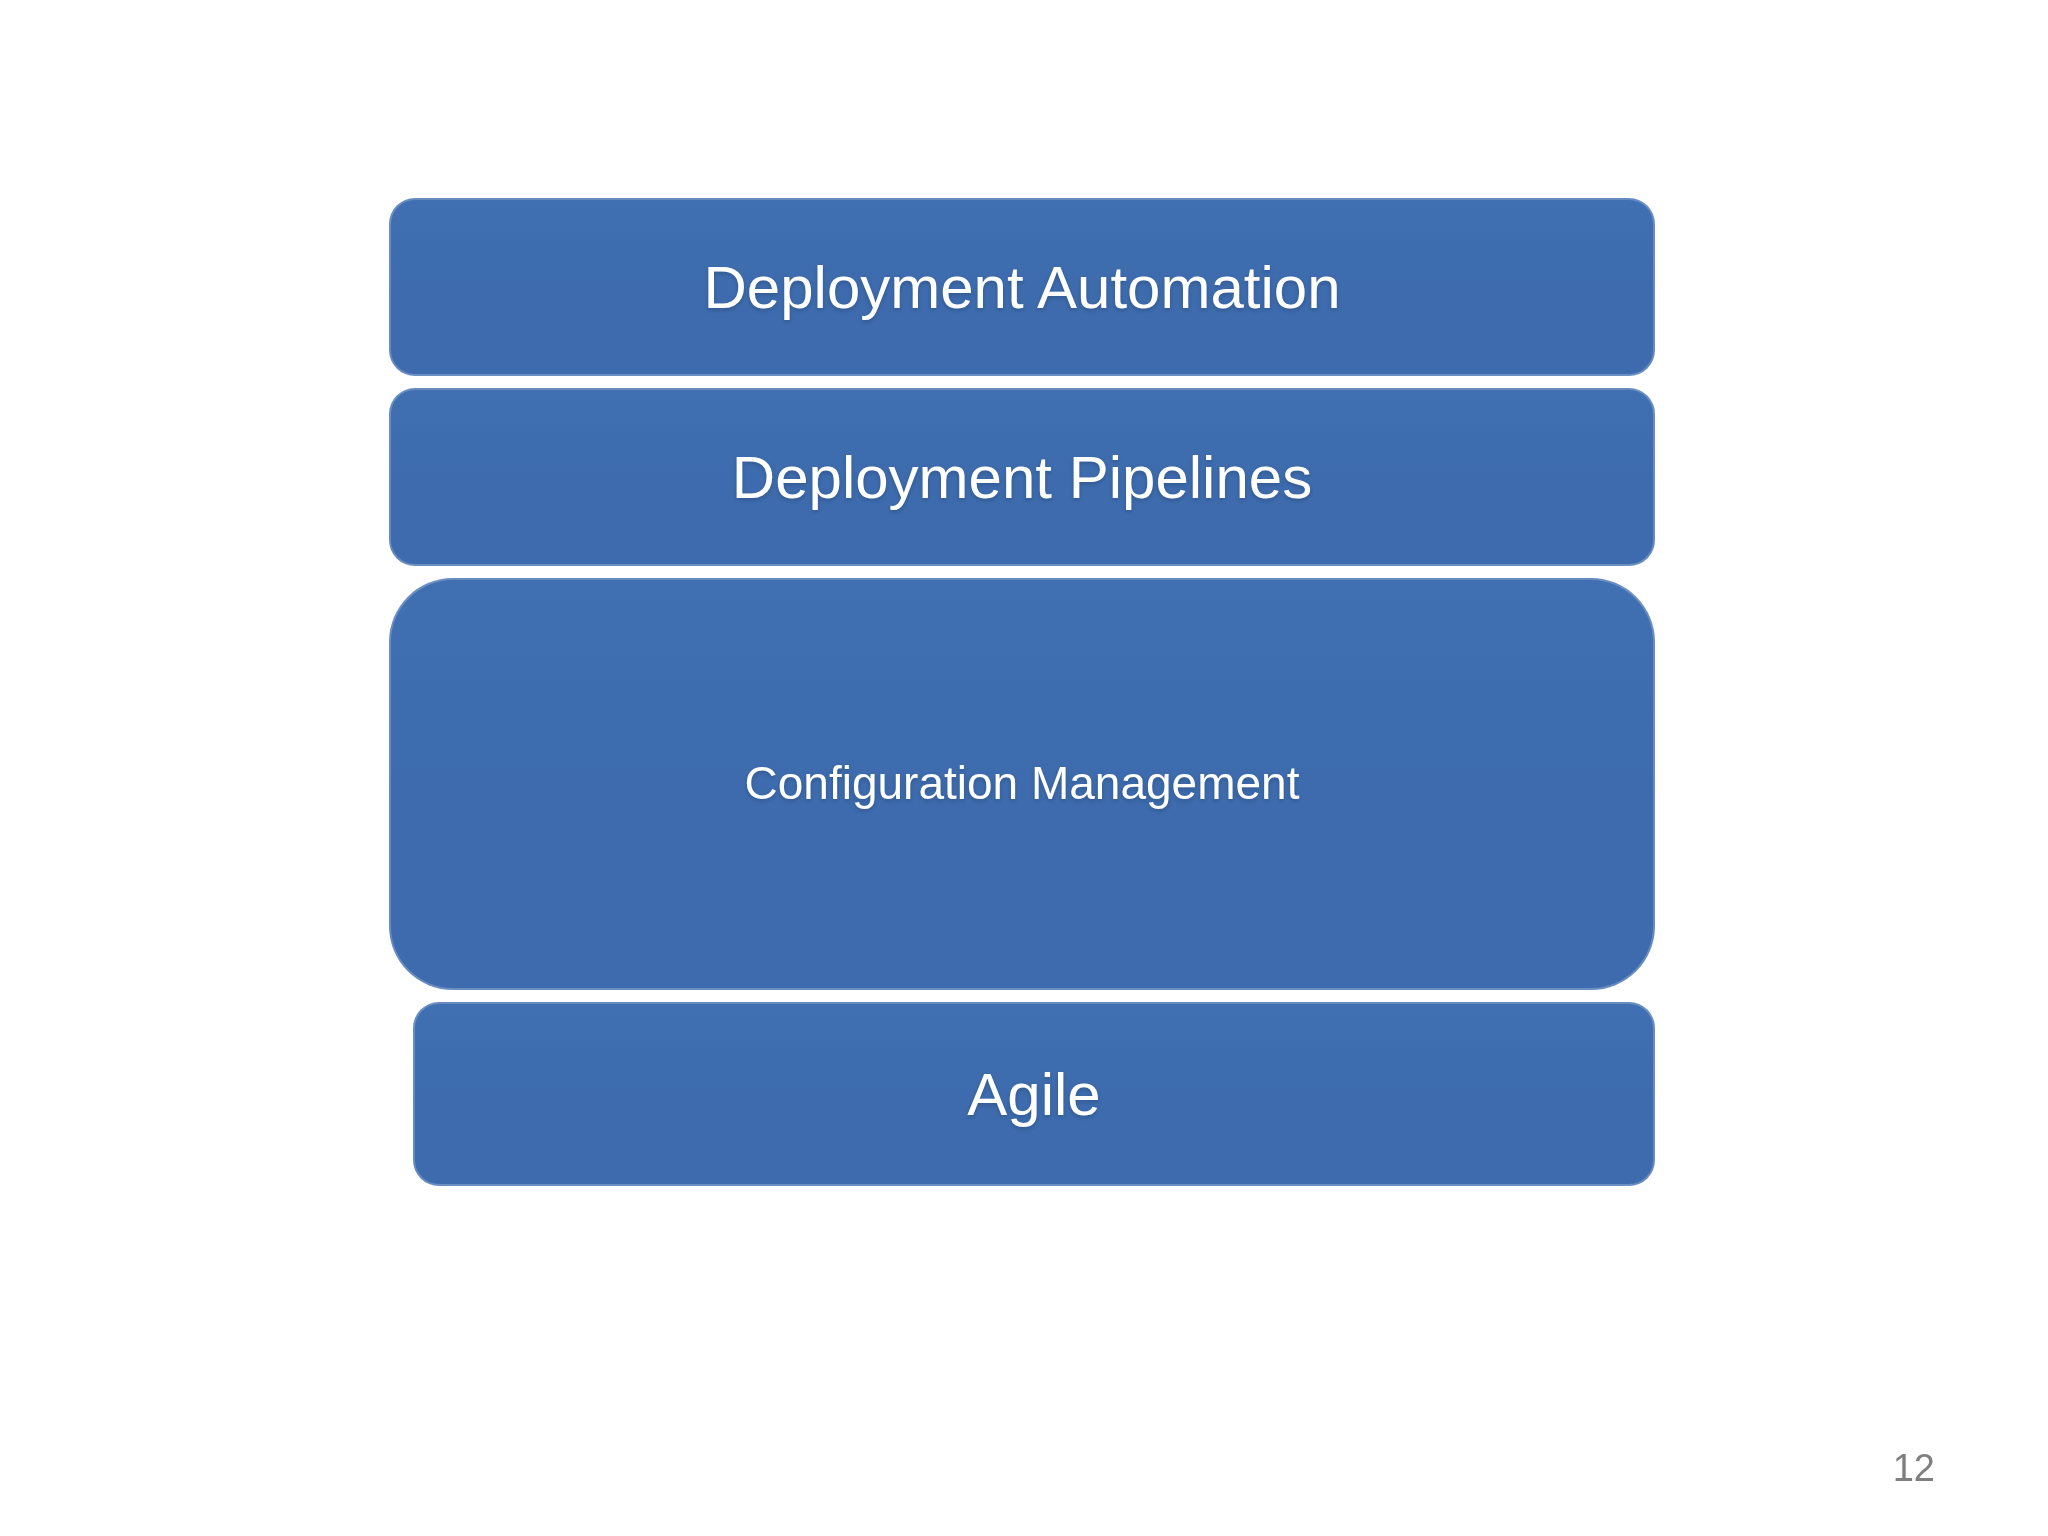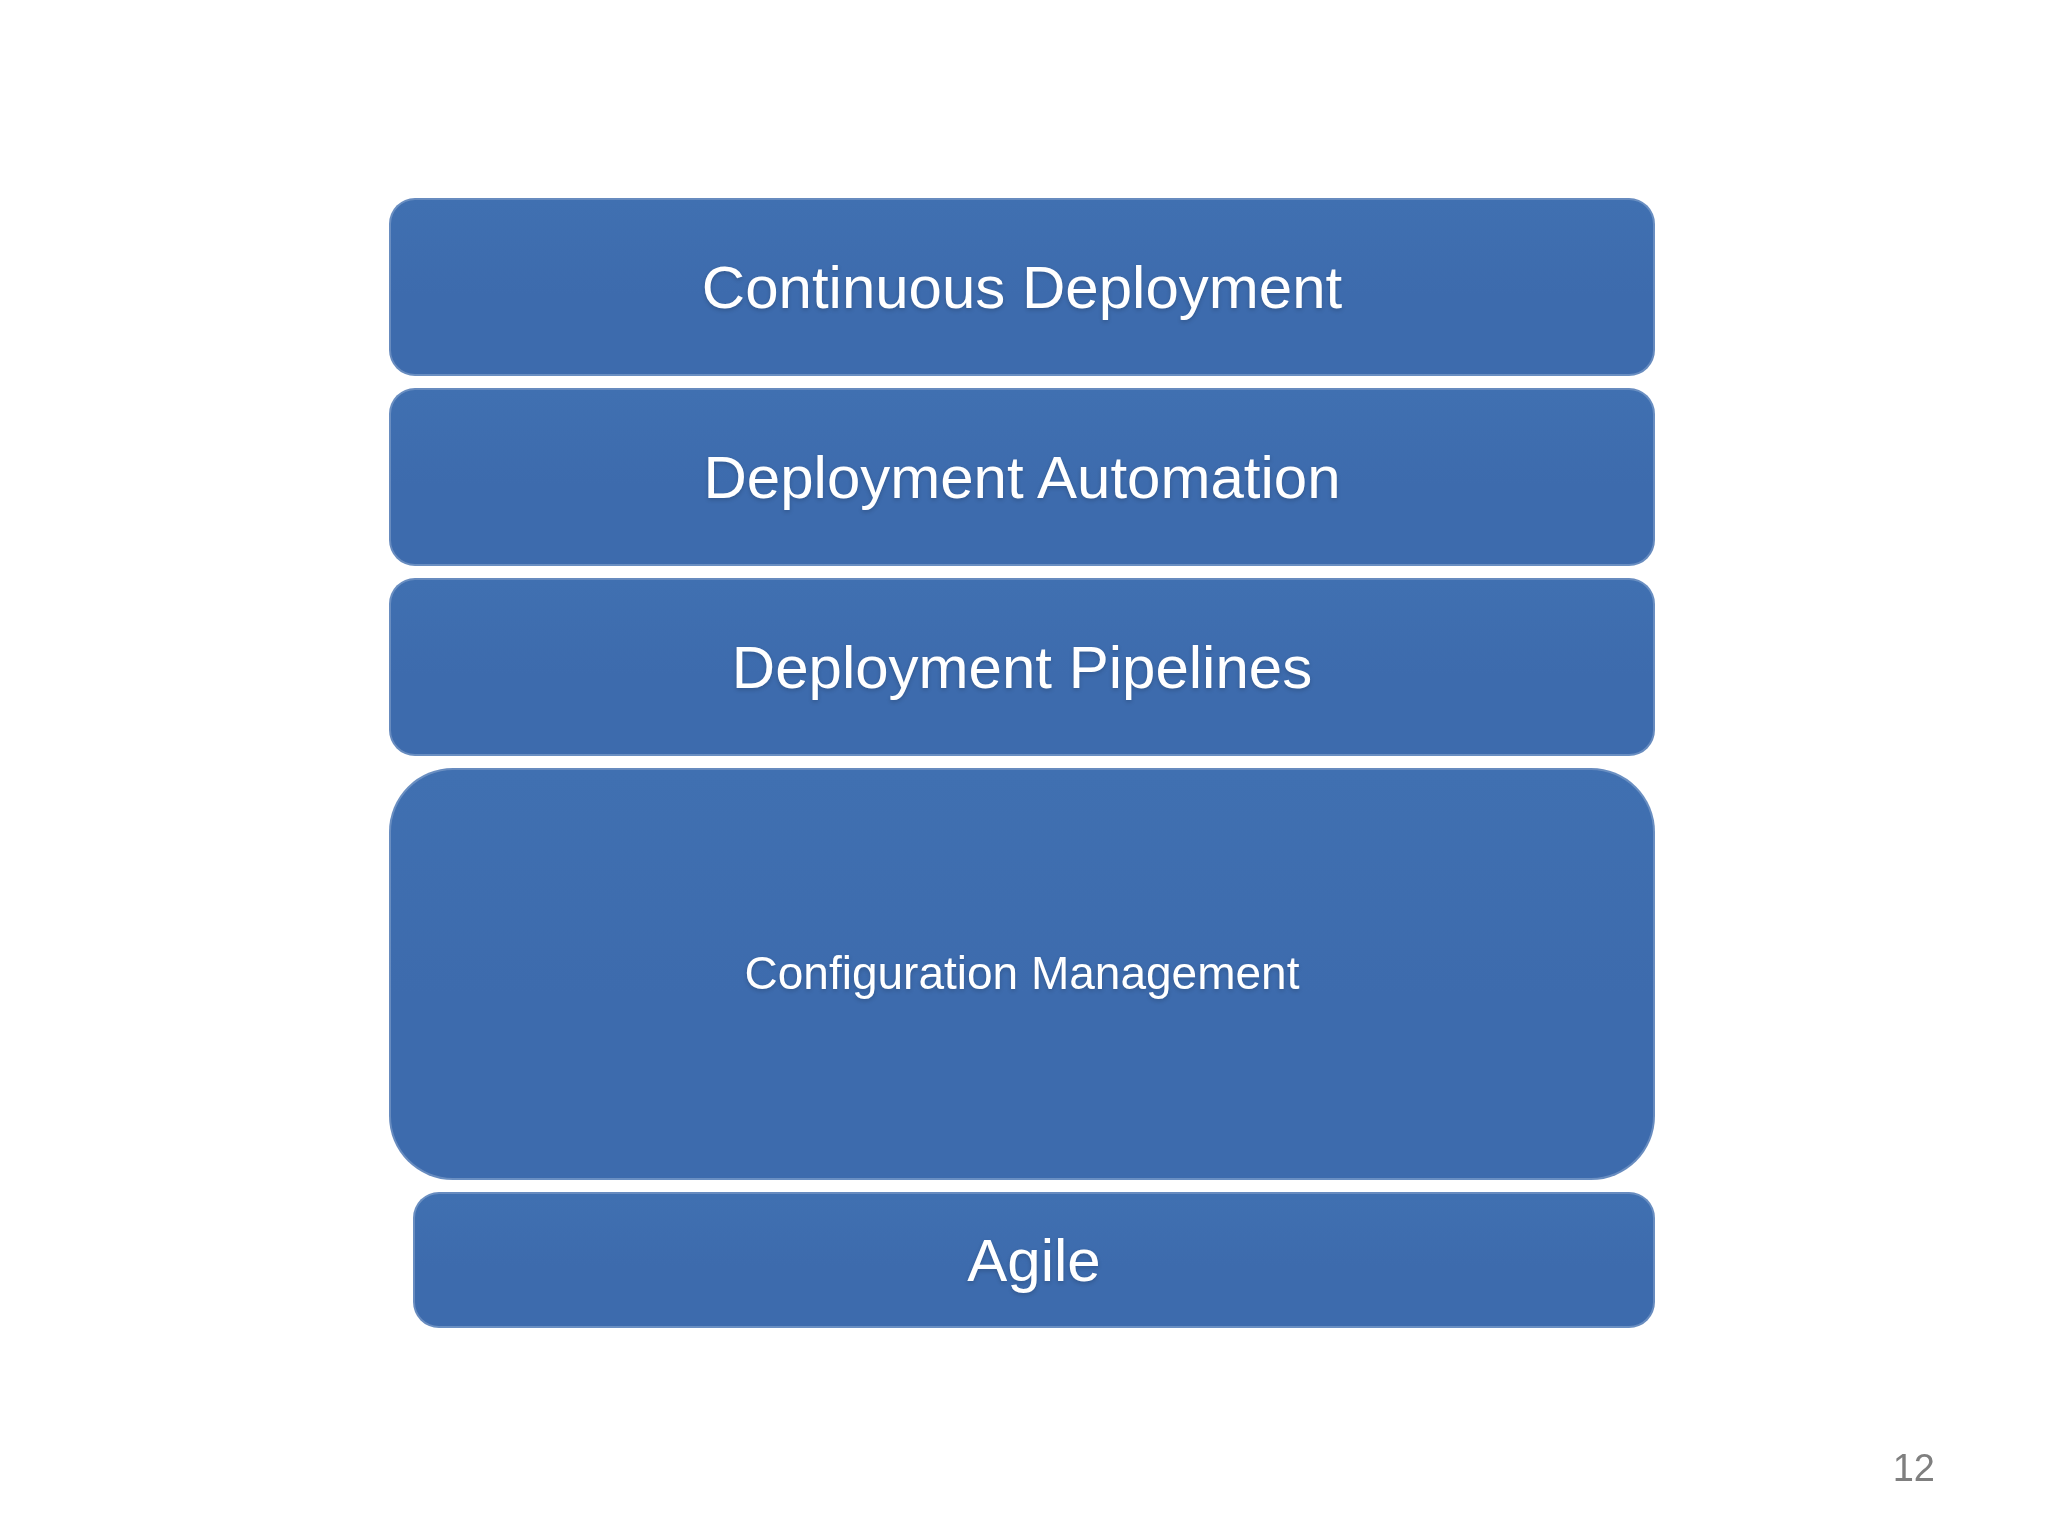--- a/index.html
+++ b/index.html
@@ -58,41 +58,38 @@
     border-radius: 64px;
     font-size: 53px;
     line-height: 1.55;
     padding: 0 28px;
   }
   .mbox-small {
     font-size: 46px;
     line-height: 1.55;
   }
   .bottom-bar {
-    height: 136px;
+    height: 184px;
     margin-left: 24px;
   }
   .page-number {
     position: absolute;
     top: 1447px;
     right: 113px;
     font-size: 38px;
     color: var(--page-number);
     font-family: "Liberation Sans", sans-serif;
   }
 </style>
 </head>
 <body>
 
 <div class="slide">
   <div class="diagram">
 
-    <div class="box bar">
-      <span>Continuous Deployment</span>
-    </div>
 
     <div class="box bar">
       <span>Deployment Automation</span>
     </div>
 
     <div class="box bar">
       <span>Deployment Pipelines</span>
     </div>
 
     <div class="middle-row">

